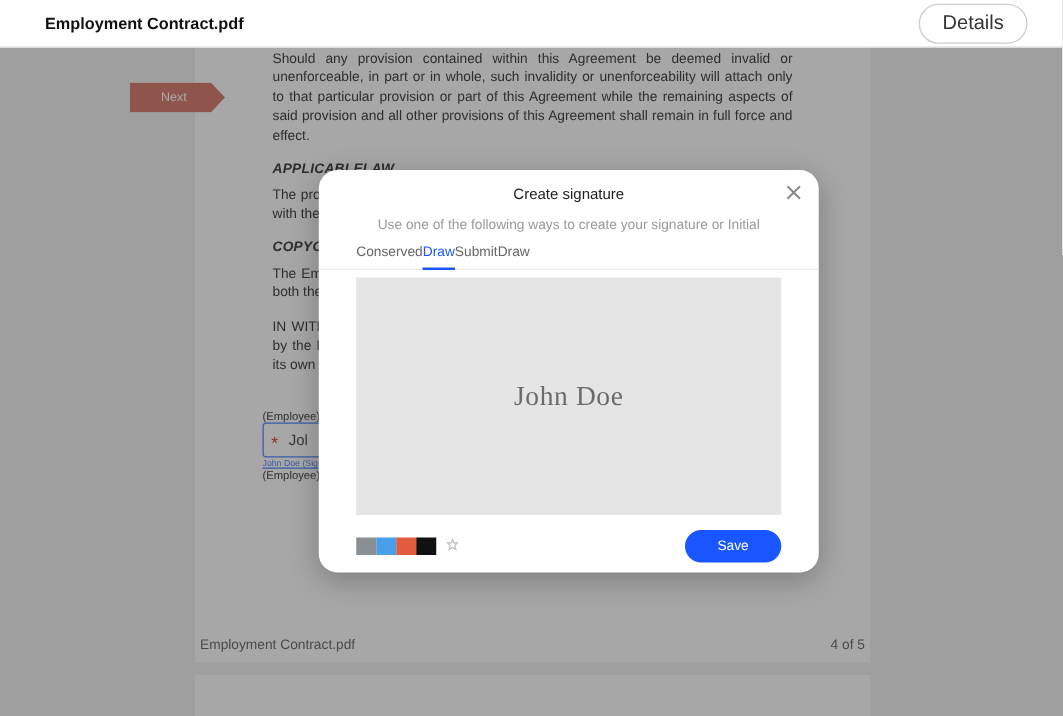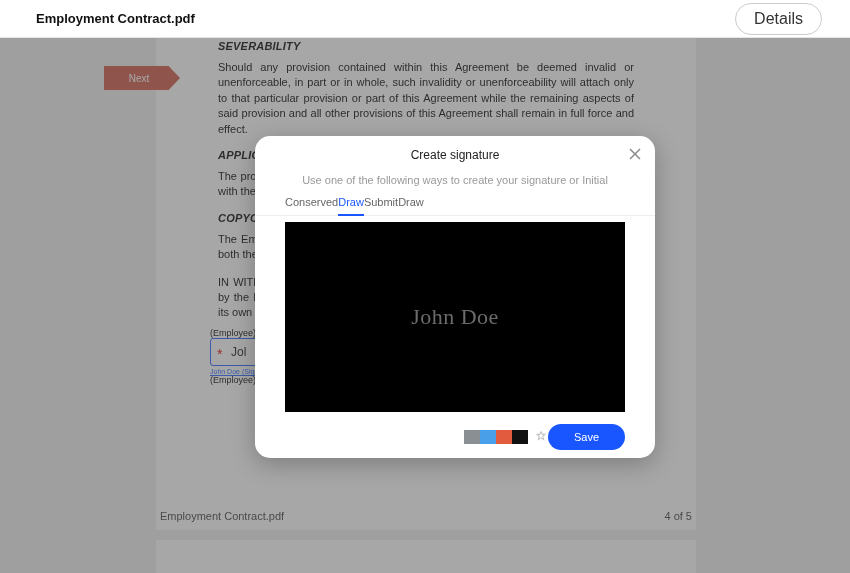--- a/index.html
+++ b/index.html
@@ -36,44 +36,43 @@
 
   .modal { position: absolute; left: 255px; top: 98px; width: 400px; background: #fff; border-radius: 15px; box-shadow: 0 6px 24px rgba(0,0,0,0.25); padding-bottom: 8px; }
   .modal-head { display: flex; align-items: center; justify-content: center; position: relative; height: 38px; }
   .modal-title { font-size: 12px; color: #222; }
   .modal-close { position: absolute; right: 12px; top: 10px; width: 16px; height: 16px; cursor: pointer; }
   .modal-close svg { stroke: #888; }
   .modal-sub { font-size: 11px; color: #999; text-align: center; padding: 0 30px 10px 30px; }
   .tabs { display: flex; gap: 0; padding: 0 30px; border-bottom: 1px solid #eee; }
   .tab { font-size: 11px; color: #666; padding-bottom: 6px; cursor: pointer; }
   .tab.active { color: #1a56ff; border-bottom: 2px solid #1a56ff; margin-bottom: -1px; }
-  .canvas { margin: 6px 30px 12px 30px; height: 190px; background: #000000; display: flex; align-items: center; justify-content: center; }
+  .canvas { margin: 6px 30px 12px 30px; height: 190px; background: #e5e5e5; display: flex; align-items: center; justify-content: center; }
   .sig-text { font-size: 22px; color: #6b6b6b; letter-spacing: 0.5px; font-family: Georgia, serif; }
-  .modal-foot { display: flex; align-items: center; justify-content: flex-end; padding: 0 30px; }
+  .modal-foot { display: flex; align-items: center; justify-content: space-between; padding: 0 30px; }
   .swatches { display: flex; }
   .sw { width: 16px; height: 14px; }
   .sw1 { background: #8a8f94; }
   .sw2 { background: #4aa0e8; }
   .sw3 { background: #e35b3f; }
   .sw4 { background: #111; }
   .reset-icon { margin-left: 6px; width: 14px; height: 14px; opacity: 0.5; }
   .save-btn { background: #1a56ff; color: #fff; font-size: 11px; border: none; border-radius: 14px; padding: 7px 26px; cursor: pointer; }
 </style>
 </head>
 <body>
 
 <div class="topbar">
   <div class="doc-title">Employment Contract.pdf</div>
   <button class="btn btn-outline">Details</button>
 </div>
 
 <div class="viewport">
 
   <div class="page">
-    <h4>SEVERABILITY</h4>
     <p>Should any provision contained within this Agreement be deemed invalid or unenforceable, in part or in whole, such invalidity or unenforceability will attach only to that particular provision or part of this Agreement while the remaining aspects of said provision and all other provisions of this Agreement shall remain in full force and effect.</p>
     <h4>APPLICABLELAW</h4>
     <p>The provisions of this Agreement shall be governed by and construed in accordance with the laws of the state of _____.</p>
     <h4>COPYOFAGREEMENT</h4>
     <p>The Employee hereby acknowledges receipt of a copy of this Agreement signed by both the Employee and the Employer.</p>
     <p>IN WITNESS WHEREOF, the Employer has caused this Agreement to be executed by the Employer's duly authorized representative, and the Employee has signed on its own behalf, as of __________.</p>
   </div>
 
   <div class="sig-wrap">
     <div class="sig-caption">(Employee)</div>

